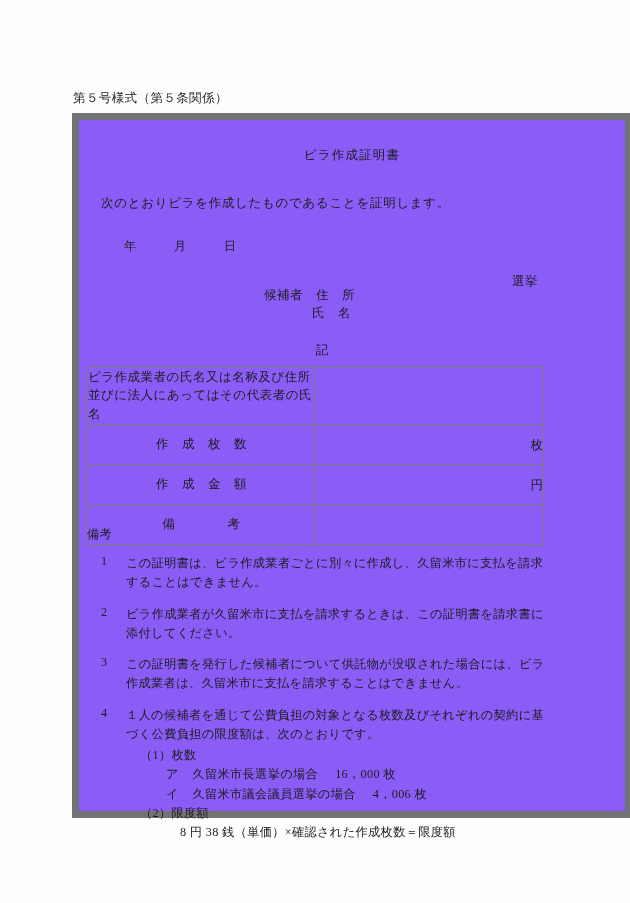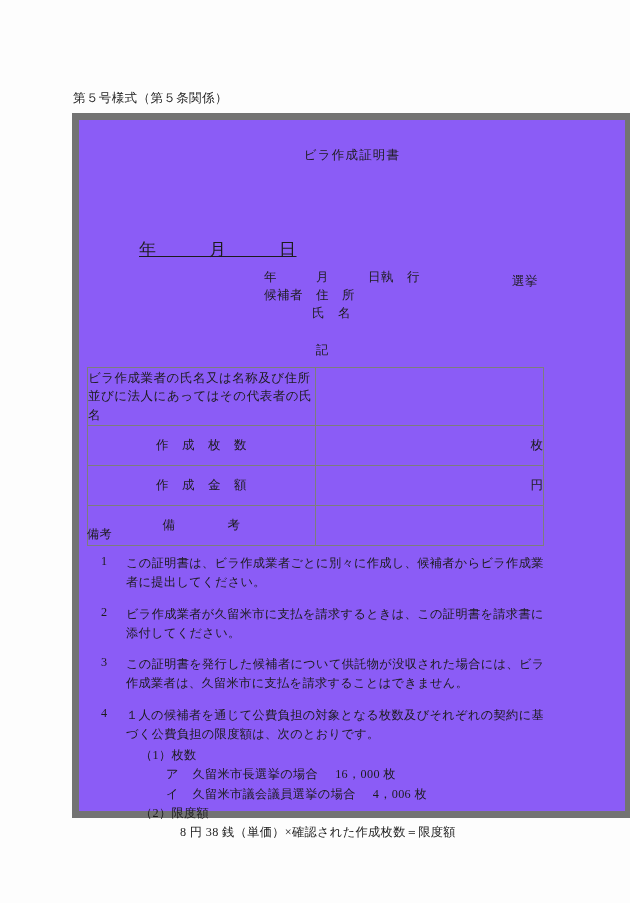--- a/index.html
+++ b/index.html
@@ -63,26 +63,25 @@
     position: absolute;
     left: 22px;
     top: 75px;
     font-size: 12.5px;
     letter-spacing: 0.7px;
     white-space: nowrap;
   }
 
   .issue-date {
     position: absolute;
-    left: 60px;
+    left: 45px;
     top: 118px;
-    font-size: 17px;
+    font-size: 12px;
     letter-spacing: 0.5px;
     white-space: nowrap;
-    text-decoration: underline;
   }
 
   .recipient-block {
     position: absolute;
     left: 185px;
     top: 149px;
     width: 288px;
     font-size: 12.5px;
     letter-spacing: 0.5px;
   }
@@ -115,20 +114,21 @@
 
   
   table.data-table {
     position: absolute;
     left: 8px;
     top: 247px;
     width: 457px;
     border-collapse: collapse;
     font-size: 12.5px;
     table-layout: fixed;
+    font-family: Liberation Mono, monospace;
   }
   table.data-table td {
     border: 1px solid #7d7d7d;
     padding: 0;
     vertical-align: middle;
   }
   td.label-cell {
     width: 227px;
     padding: 5px 8px 6px 8px;
     line-height: 1.45;
@@ -196,26 +196,26 @@
 <body>
 
 <div class="page">
 
   <div class="form-number">第５号様式（第５条関係）</div>
 
   <div class="frame">
 
     <div class="doc-title">ビラ作成証明書</div>
 
+    <div class="lead-text">次のとおりビラを作成したものであることを証明します。</div>
 
     <div class="issue-date">年　　　月　　　日</div>
 
     <div class="recipient-block">
       <div class="recipient-row">
-        <span class="rr-left">年　　　月　　　日執　行</span>
         <span class="rr-right">選挙</span>
       </div>
       <div class="recipient-row indent-1">
         <span class="rr-left">候補者　住　所</span>
       </div>
       <div class="recipient-row indent-2">
         <span class="rr-left">氏　名</span>
       </div>
     </div>
 
@@ -250,21 +250,21 @@
           <td class="value-cell"></td>
         </tr>
       </tbody>
     </table>
 
     <div class="remarks">
       <div class="remarks-heading">備考</div>
 
       <div class="note">
         <div class="note-num">1</div>
-        <div class="note-body">この証明書は、ビラ作成業者ごとに別々に作成し、候補者からビラ作成業者に提出してください。</div>
+        <div class="note-body">この証明書は、ビラ作成業者ごとに別々に作成し、久留米市に支払を請求することはできません。</div>
       </div>
 
       <div class="note">
         <div class="note-num">2</div>
         <div class="note-body">ビラ作成業者が久留米市に支払を請求するときは、この証明書を請求書に添付してください。</div>
       </div>
 
       <div class="note">
         <div class="note-num">3</div>
         <div class="note-body">この証明書を発行した候補者について供託物が没収された場合には、ビラ作成業者は、久留米市に支払を請求することはできません。</div>

